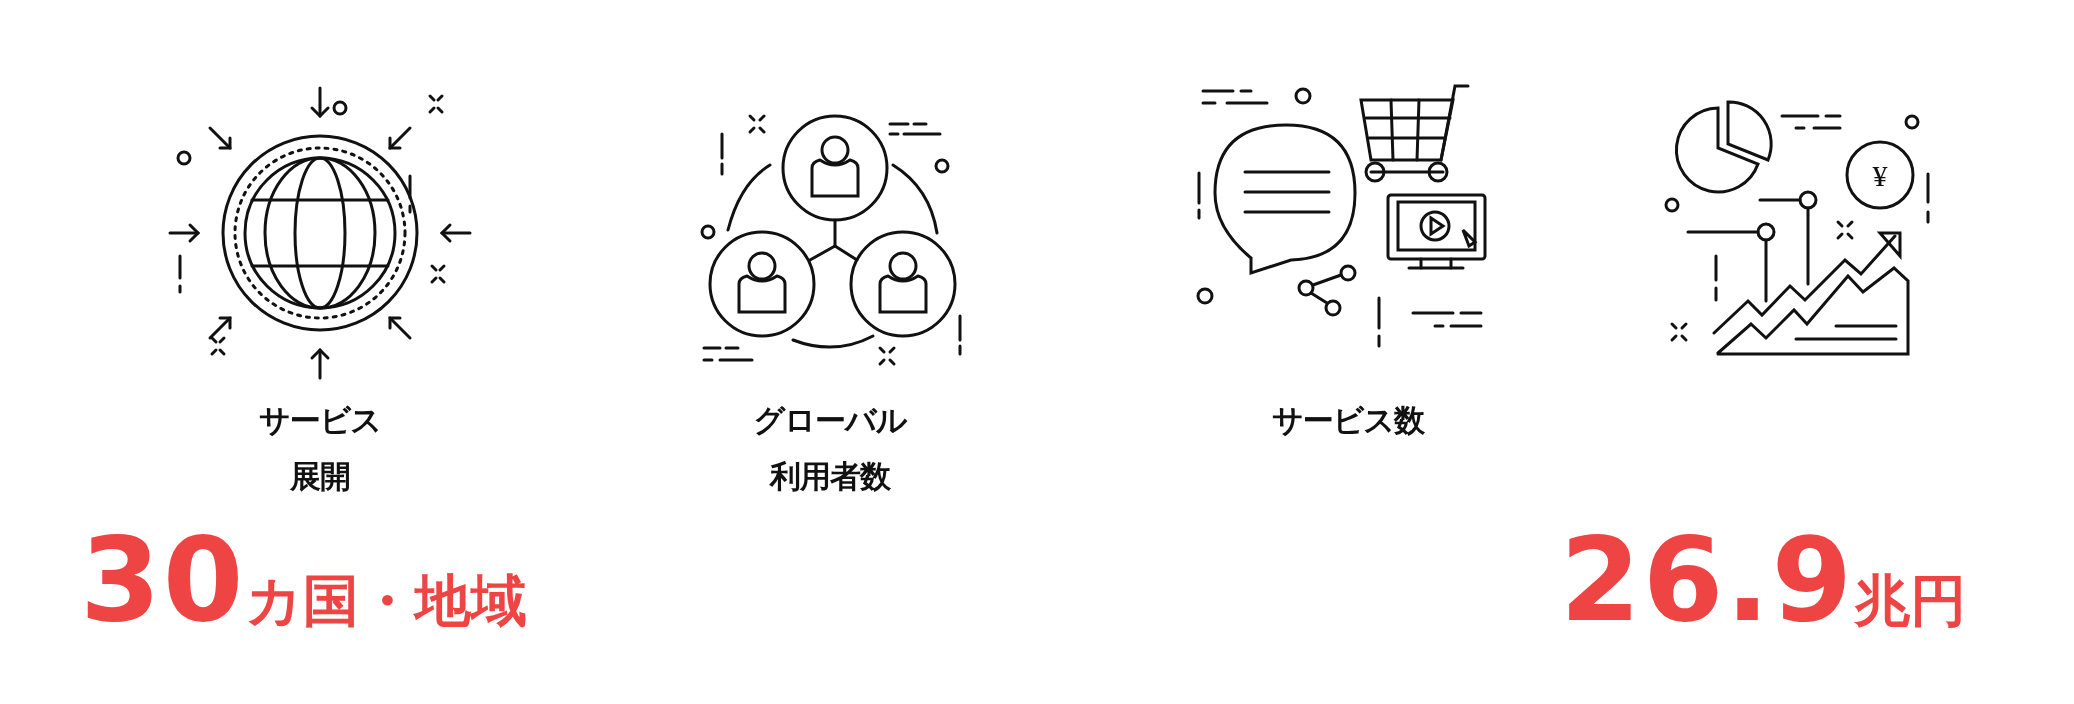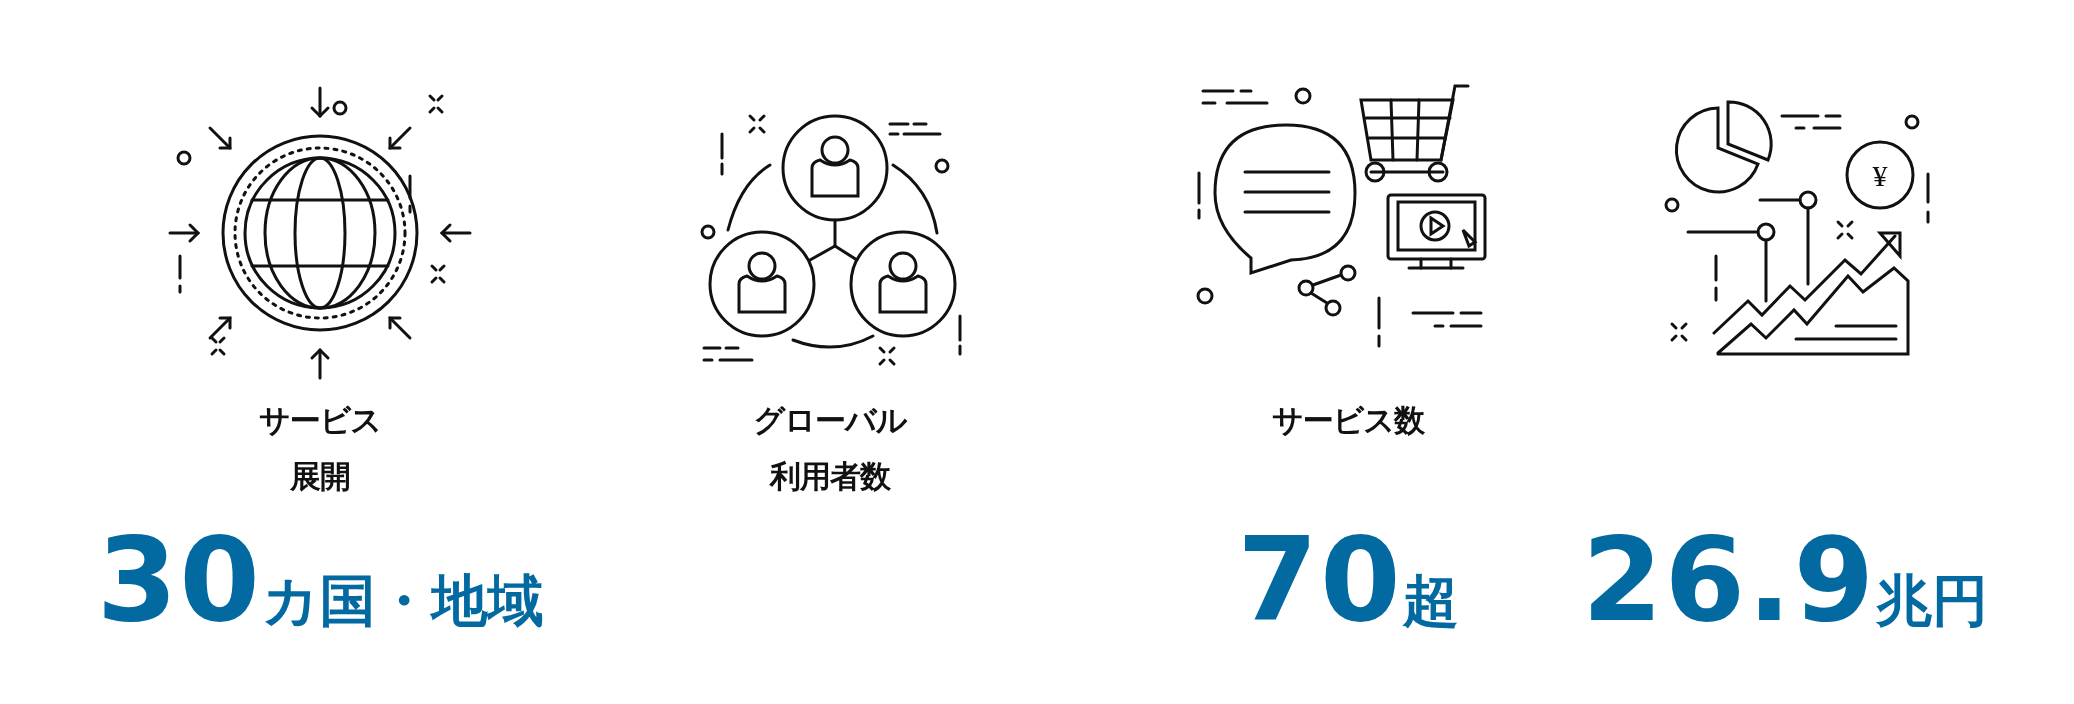--- a/index.html
+++ b/index.html
@@ -3,21 +3,21 @@
 <meta charset="utf-8">
 <style>
   html, body { margin:0; padding:0; background:#ffffff; }
   body { width:2074px; height:704px; position:relative; overflow:hidden;
          font-family: "DejaVu Sans", "Liberation Sans", sans-serif; }
   .stat { position:absolute; top:0; height:704px; display:flex; flex-direction:column; align-items:center; }
   .icon { position:absolute; top:88px; width:300px; height:290px; }
   .icon svg { width:100%; height:100%; overflow:visible; }
   .heading { position:absolute; top:392px; width:100%; text-align:center;
              font-weight:bold; font-size:31px; line-height:56px; color:#111; white-space:nowrap; letter-spacing:-1px; }
-  .value { position:absolute; top:520px; width:100%; text-align:center; white-space:nowrap; color:#0369a1; font-weight:bold; }
+  .value { position:absolute; top:520px; width:100%; white-space:nowrap; color:#ef4444; font-weight:bold; }
   .num { font-size:116px; line-height:120px; letter-spacing:2px; }
   .unit { font-size:56px; line-height:60px; letter-spacing:0px; }
   svg * { vector-effect: non-scaling-stroke; }
 </style>
 </head>
 <body>
 
 <div class="stat" style="left:80px; width:480px;">
   <div class="icon" style="left:90px;">
     <svg viewBox="0 0 300 290" fill="none" stroke="#111" stroke-width="3" stroke-linecap="round">
@@ -163,23 +163,20 @@
         <line x1="258" y1="238" x2="288" y2="238"></line>
       <line x1="6" y1="85" x2="6" y2="115"></line>
         <line x1="6" y1="122" x2="6" y2="130"></line>
       <line x1="186" y1="210" x2="186" y2="240"></line>
         <line x1="186" y1="248" x2="186" y2="258"></line>
     </svg>
   </div>
   <div class="heading">
     <div>サービス数</div>
   </div>
-  <div class="value">
-    <span class="num">70</span><span class="unit">超</span>
-  </div>
 </div>
 
 <div class="stat" style="left:1560px; width:450px;">
   <div class="icon" style="left:90px;">
     <svg viewBox="0 0 300 290" fill="none" stroke="#111" stroke-width="3" stroke-linecap="round">
       <path d="M68 20 A42 42 0 1 0 108 76 L68 60 Z"></path>
       <path d="M78 14 A42 42 0 0 1 118 72 L78 56 Z"></path>
       <circle cx="230" cy="87" r="33"></circle>
       <text x="230" y="98" text-anchor="middle" font-size="30" fill="#111" stroke="none" font-family="Liberation Serif, serif">¥</text>
       <circle cx="158" cy="112" r="8"></circle>

